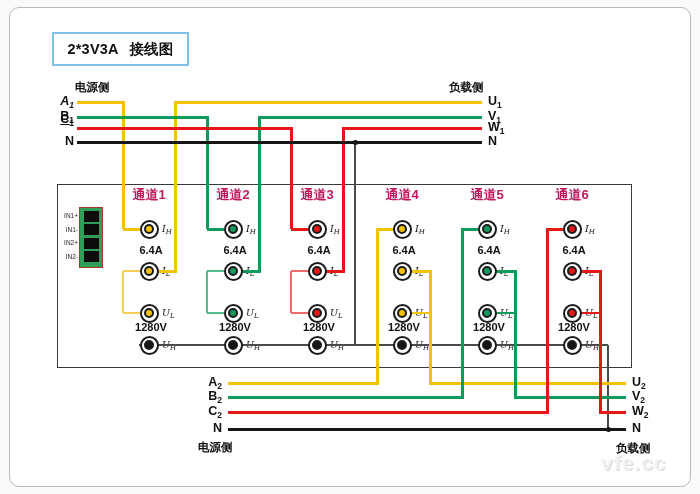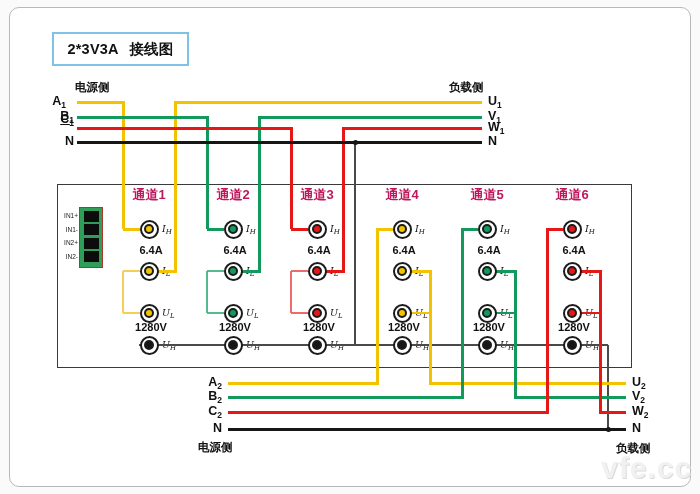--- a/index.html
+++ b/index.html
@@ -15,39 +15,39 @@
   #mainbox{position:absolute;left:57px;top:184px;width:573px;height:182px;border:1.5px solid #3a3a3a;background:transparent;z-index:0;}
   .chname{position:absolute;width:64px;text-align:center;font-size:13px;font-weight:bold;color:#be185d;z-index:1;white-space:nowrap;}
   .val{position:absolute;width:44px;text-align:center;font-size:11px;font-weight:600;color:#111;z-index:1;white-space:nowrap;}
   .term{position:absolute;width:19px;height:19px;border:2px solid #1b1b1b;border-radius:50%;background:#fff;box-sizing:border-box;z-index:3;}
   .term .pin{position:absolute;left:50%;top:50%;width:10px;height:10px;margin:-5px 0 0 -5px;border:2px solid #1b1b1b;border-radius:50%;box-sizing:border-box;}
   .tlabel{position:absolute;font-family:"DejaVu Serif","Liberation Serif",serif;font-style:italic;font-size:9.5px;color:#111;z-index:1;white-space:nowrap;}
   .tlabel .sb{font-size:7px;vertical-align:-2px;}
   #connector{position:absolute;left:79px;top:207px;width:24px;height:61px;background:#2e9e58;border:1.5px solid #a8382c;box-sizing:border-box;z-index:3;}
   .cpin{position:absolute;width:15px;height:11px;background:#0c0c0c;z-index:4;}
   .cpinlbl{position:absolute;width:26px;text-align:right;font-size:6.5px;color:#222;z-index:1;white-space:nowrap;}
-  #watermark{position:absolute;left:601px;top:451px;font-size:30px;font-weight:bold;color:#f1f1f1;text-shadow:1px 1px 0 #dadada,-1px -1px 0 #ffffff;z-index:1;letter-spacing:1px;}
+  #watermark{position:absolute;left:601px;top:451px;font-size:21px;font-weight:bold;color:#f1f1f1;text-shadow:1px 1px 0 #dadada,-1px -1px 0 #ffffff;z-index:1;letter-spacing:1px;}
 </style>
 </head>
 <body>
 
 <div id="stage">
   <div id="card"></div>
   <div id="titlebox">2*3V3A 接线图</div>
 
   <div class="sidelbl" style="left:75px;top:80px;">电源侧</div>
   <div class="sidelbl" style="left:449px;top:80px;">负载侧</div>
   <div class="sidelbl" style="left:198px;top:440px;">电源侧</div>
   <div class="sidelbl" style="left:616px;top:441px;">负载侧</div>
 
   <div id="mainbox"></div>
   <div id="connector"></div>
 
   <div id="watermark">vfe.cc</div>
-<div class="pl ra" style="left: 32px; top: 94px; width: 34px;"><span>A</span><span class="sb">1</span></div>
+<div class="pl ra" style="left: 40px; top: 94px; width: 34px; font-style: italic;"><span>A</span><span class="sb">1</span></div>
     <div class="pl ra" style="left: 40px; top: 109px; width: 34px;"><span>B</span><span class="sb">1</span></div>
     <div class="pl ra" style="left: 40px; top: 112px; width: 34px; text-decoration: underline;"><span>C</span><span class="sb">1</span></div>
     <div class="pl ra" style="left: 40px; top: 134px; width: 34px;"><span>N</span></div>
     <div class="pl" style="left: 488px; top: 94px;"><span>U</span><span class="sb">1</span></div>
     <div class="pl" style="left: 488px; top: 109px;"><span>V</span><span class="sb">1</span></div>
     <div class="pl" style="left: 488px; top: 120px;"><span>W</span><span class="sb">1</span></div>
     <div class="pl" style="left: 488px; top: 134px;"><span>N</span></div>
     <div class="pl ra" style="left: 188px; top: 375px; width: 34px;"><span>A</span><span class="sb">2</span></div>
     <div class="pl ra" style="left: 188px; top: 389px; width: 34px;"><span>B</span><span class="sb">2</span></div>
     <div class="pl ra" style="left: 188px; top: 404px; width: 34px;"><span>C</span><span class="sb">2</span></div>

